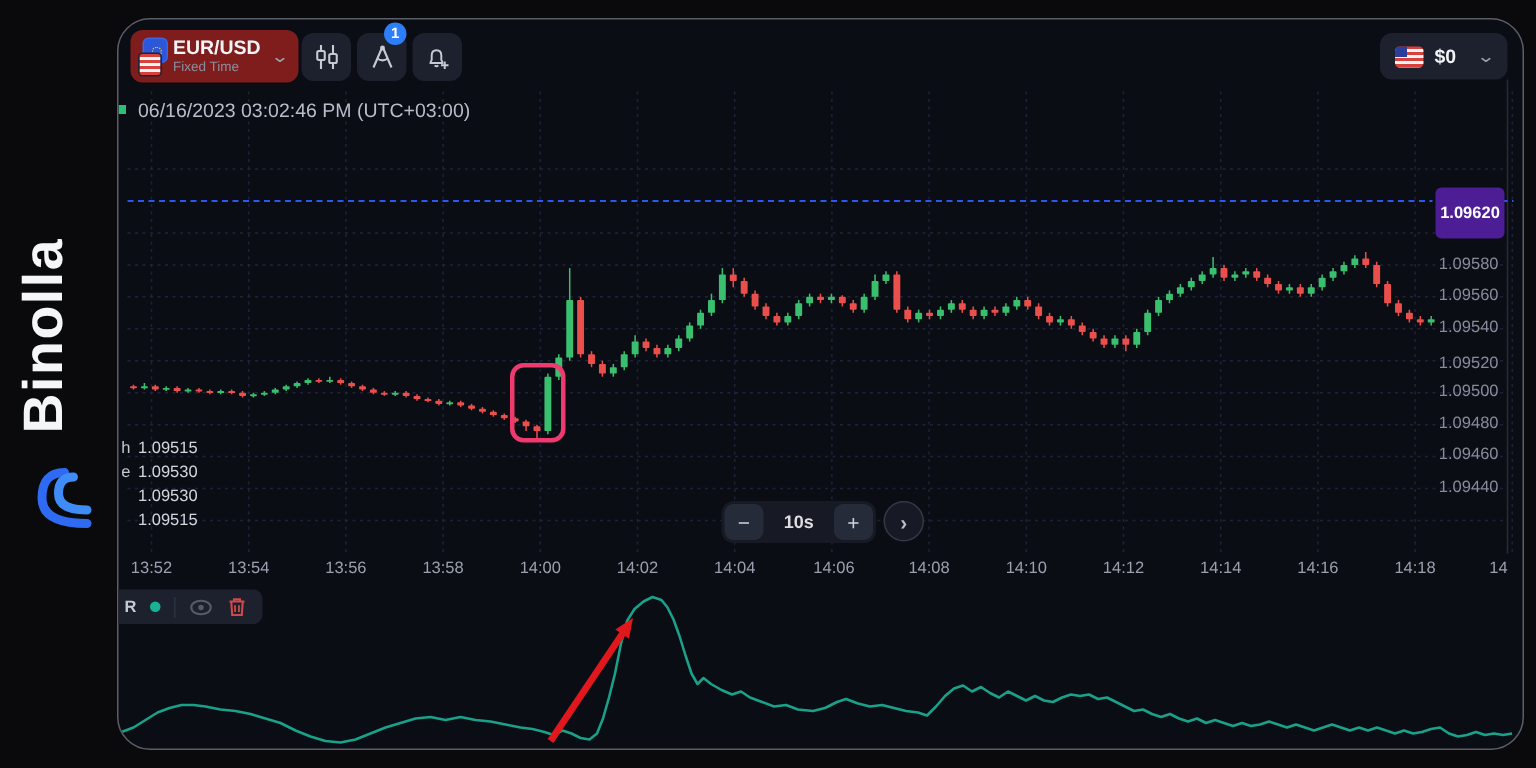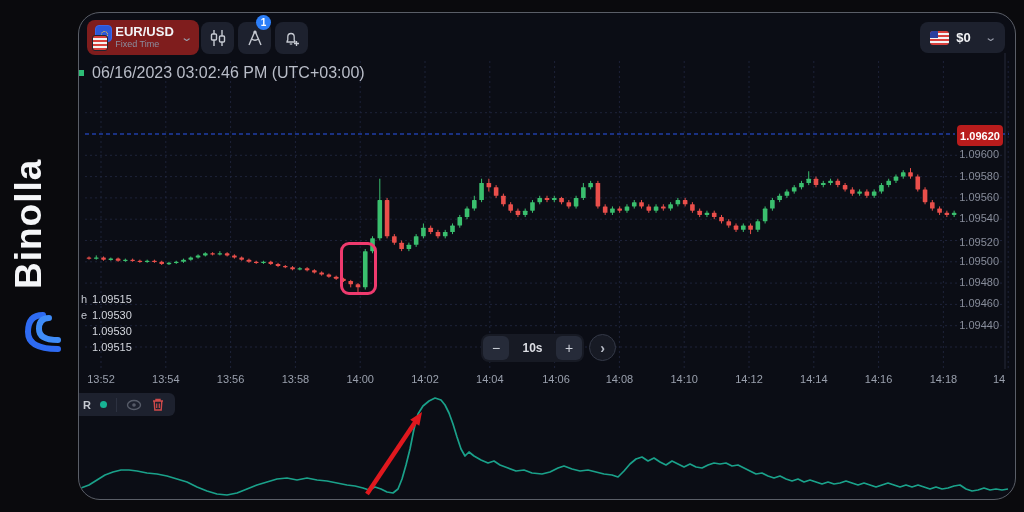--- a/index.html
+++ b/index.html
@@ -41,21 +41,21 @@
   .account-pill{position:absolute;right:10px;top:9px;height:31px;background:#1d212e;
     border-radius:8px;display:flex;align-items:center;padding:0 10px;gap:7px;cursor:pointer;}
   .flag-us-rect{width:19px;height:14px;border-radius:3px;position:relative;overflow:hidden;
     background:repeating-linear-gradient(#d8403c 0 2px,#f3f3f3 2px 4px);}
   .flag-us-rect:after{content:"";position:absolute;left:0;top:0;width:8px;height:7px;background:#2b3e9e;}
   .balance{color:#f2f3f6;font-size:13px;font-weight:bold;}
 
   
   .stamp-row{position:absolute;left:0;top:52px;height:16px;display:flex;align-items:center;}
   .stamp-dot{width:5px;height:6px;background:#2dbd76;margin-right:8px;}
-  .stamp{color:#b9bdc8;font-size:16px;}
+  .stamp{color:#b9bdc8;font-size:13px;}
 
   
   .y-label{position:absolute;right:16px;color:#878c99;font-size:11px;width:60px;text-align:right;}
   .x-label{position:absolute;top:360px;color:#9aa0ad;font-size:11px;transform:translateX(-50%);}
   .price-badge{position:absolute;background:#2a57f0;color:#fff;font-size:11px;font-weight:bold;
     border-radius:4px;display:flex;align-items:center;justify-content:center;}
 
   
   .ohlc{position:absolute;left:0;top:278px;}
   .ohlc-row{height:16px;display:flex;align-items:center;color:#d3d6dd;font-size:11px;}
@@ -442,21 +442,21 @@
         <div class="x-label" style="left: 410.8px;">14:04</div>
         <div class="x-label" style="left: 477px;">14:06</div>
         <div class="x-label" style="left: 540.4px;">14:08</div>
         <div class="x-label" style="left: 605.2px;">14:10</div>
         <div class="x-label" style="left: 670px;">14:12</div>
         <div class="x-label" style="left: 734.8px;">14:14</div>
         <div class="x-label" style="left: 799.6px;">14:16</div>
         <div class="x-label" style="left: 864.4px;">14:18</div>
         <div class="x-label" style="left: 908px; margin-left: 12px;">14</div>
       </div>
-    <div class="price-badge" id="strike-badge" style="left: 878px; top: 112px; width: 46px; height: 21px; background: #b91c1c;">1.09620</div>
+    <div class="price-badge" id="strike-badge" style="left: 878px; top: 112px; width: 46px; height: 34px; background: #4c1d95;">1.09620</div>
     <div class="ohlc" id="ohlc">
         <div class="ohlc-row">
           <span class="ohlc-k">h</span>
           <span>1.09515</span>
         </div>
         <div class="ohlc-row">
           <span class="ohlc-k">e</span>
           <span>1.09530</span>
         </div>
         <div class="ohlc-row">

